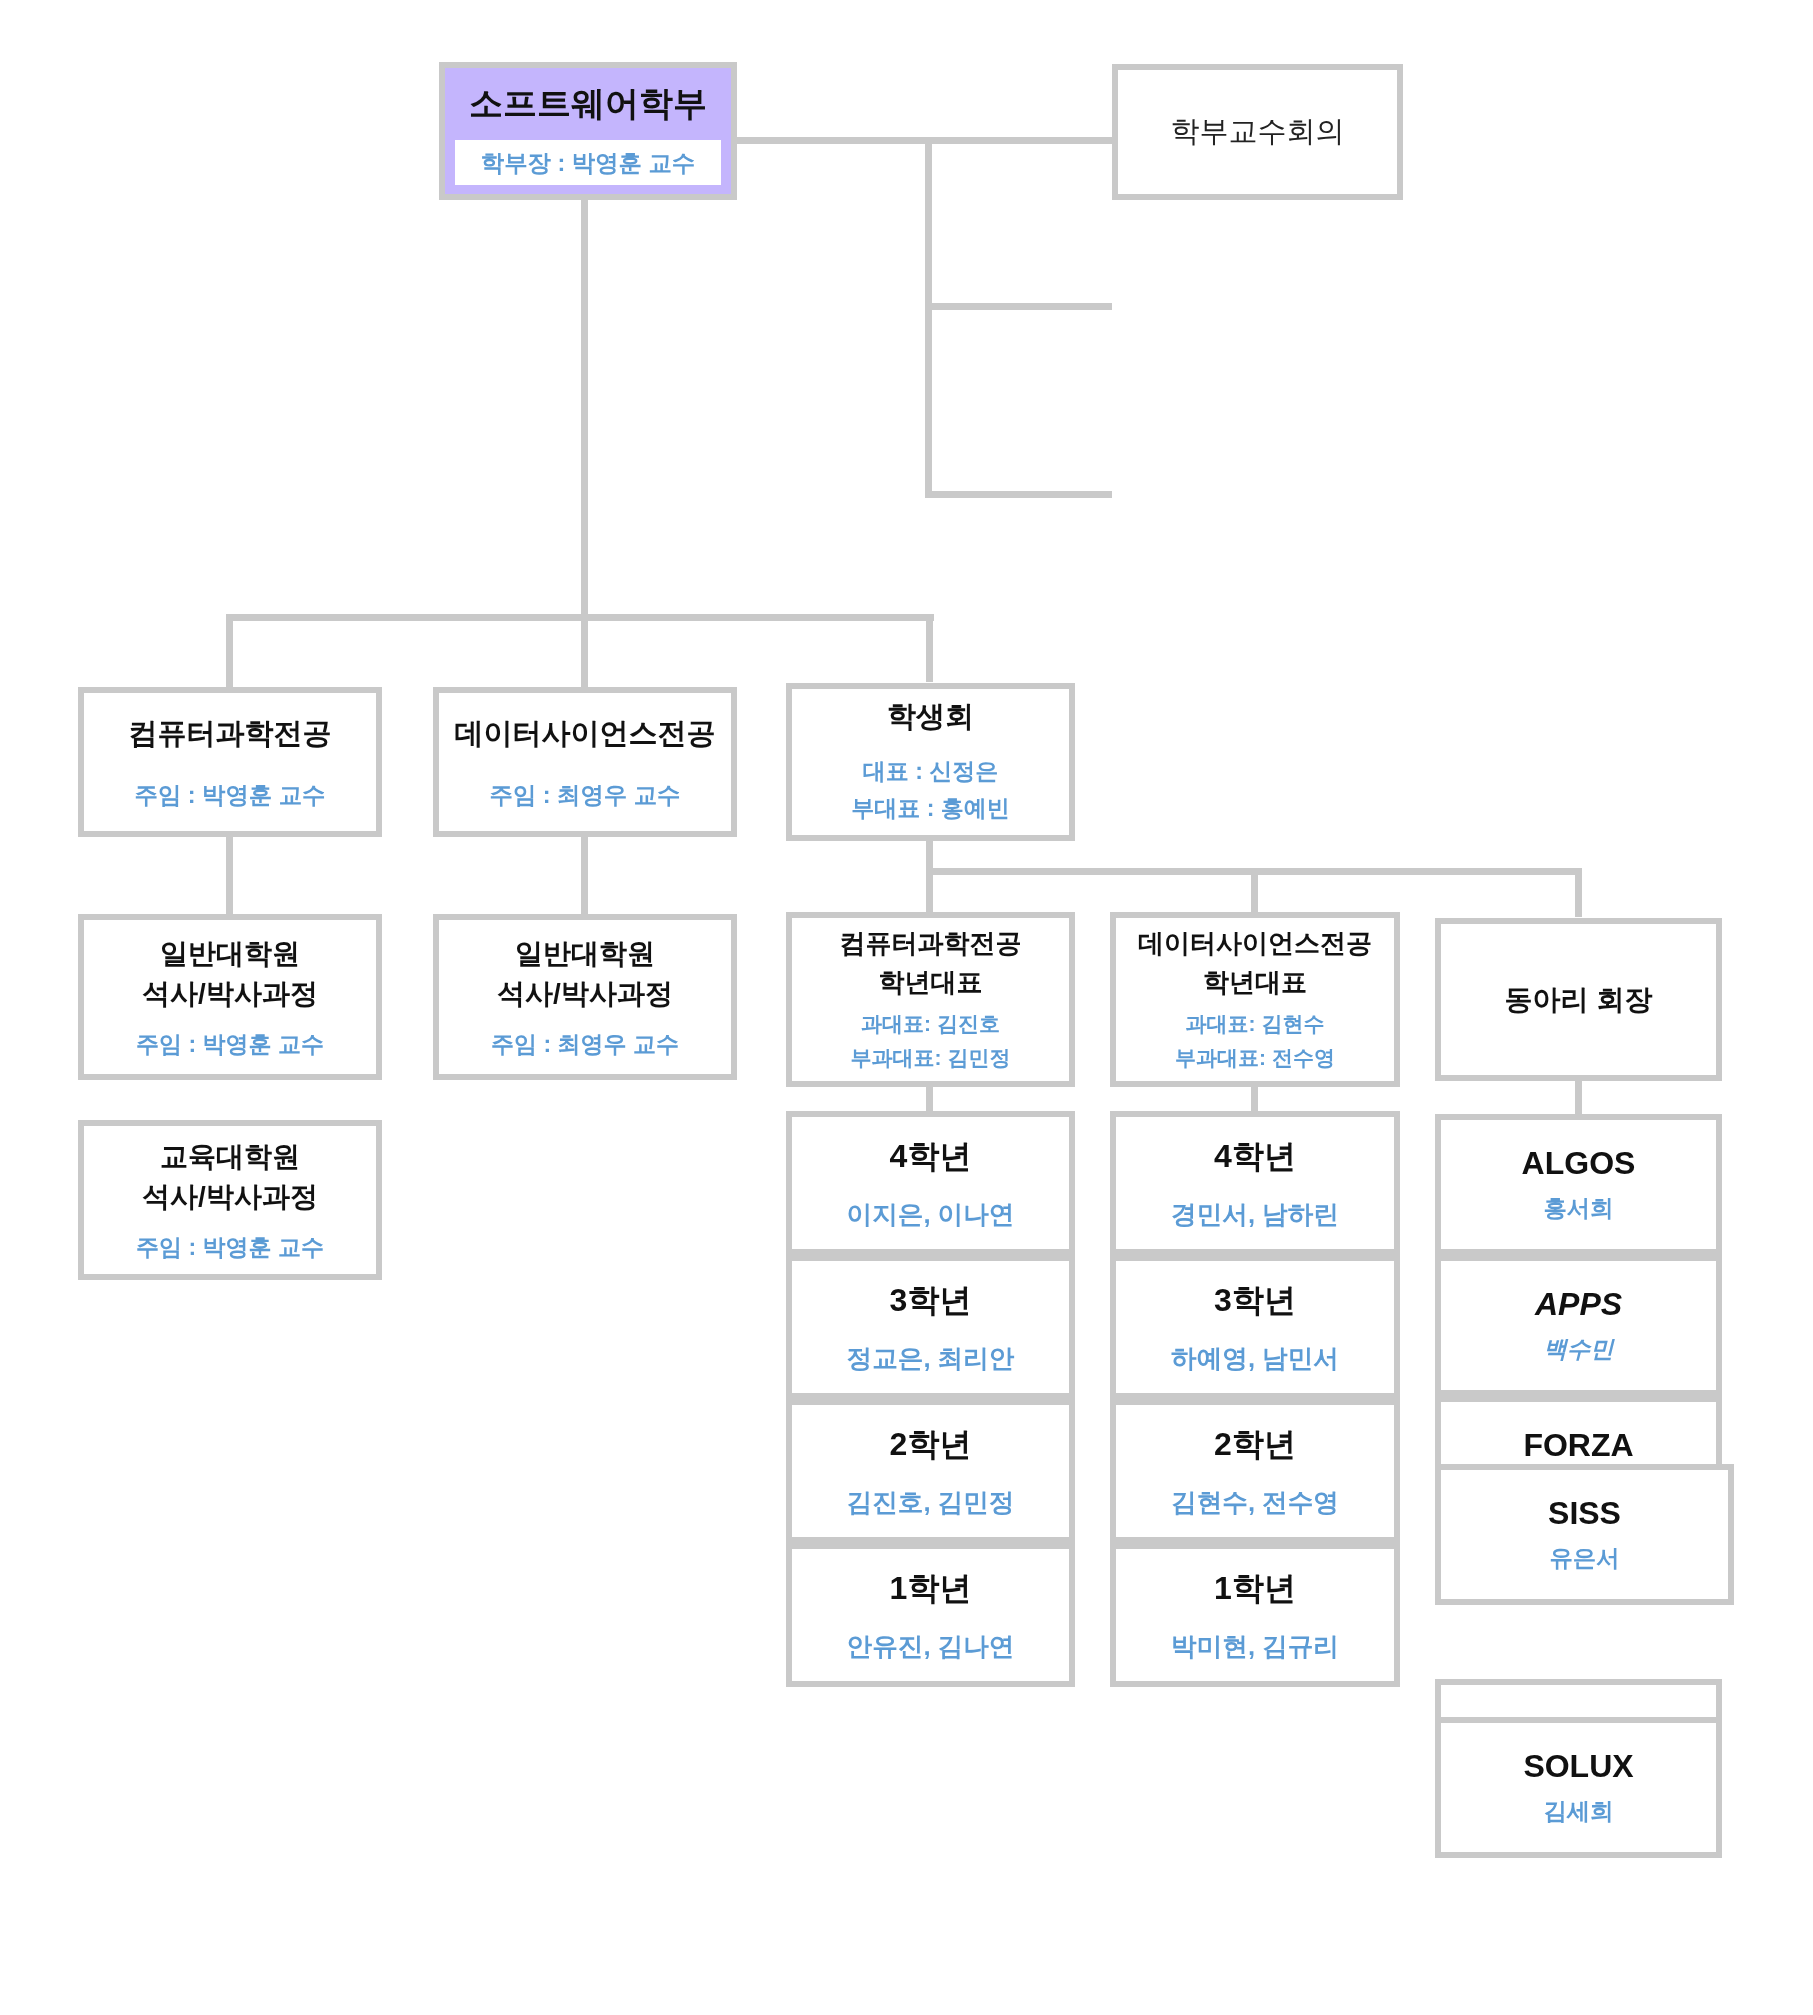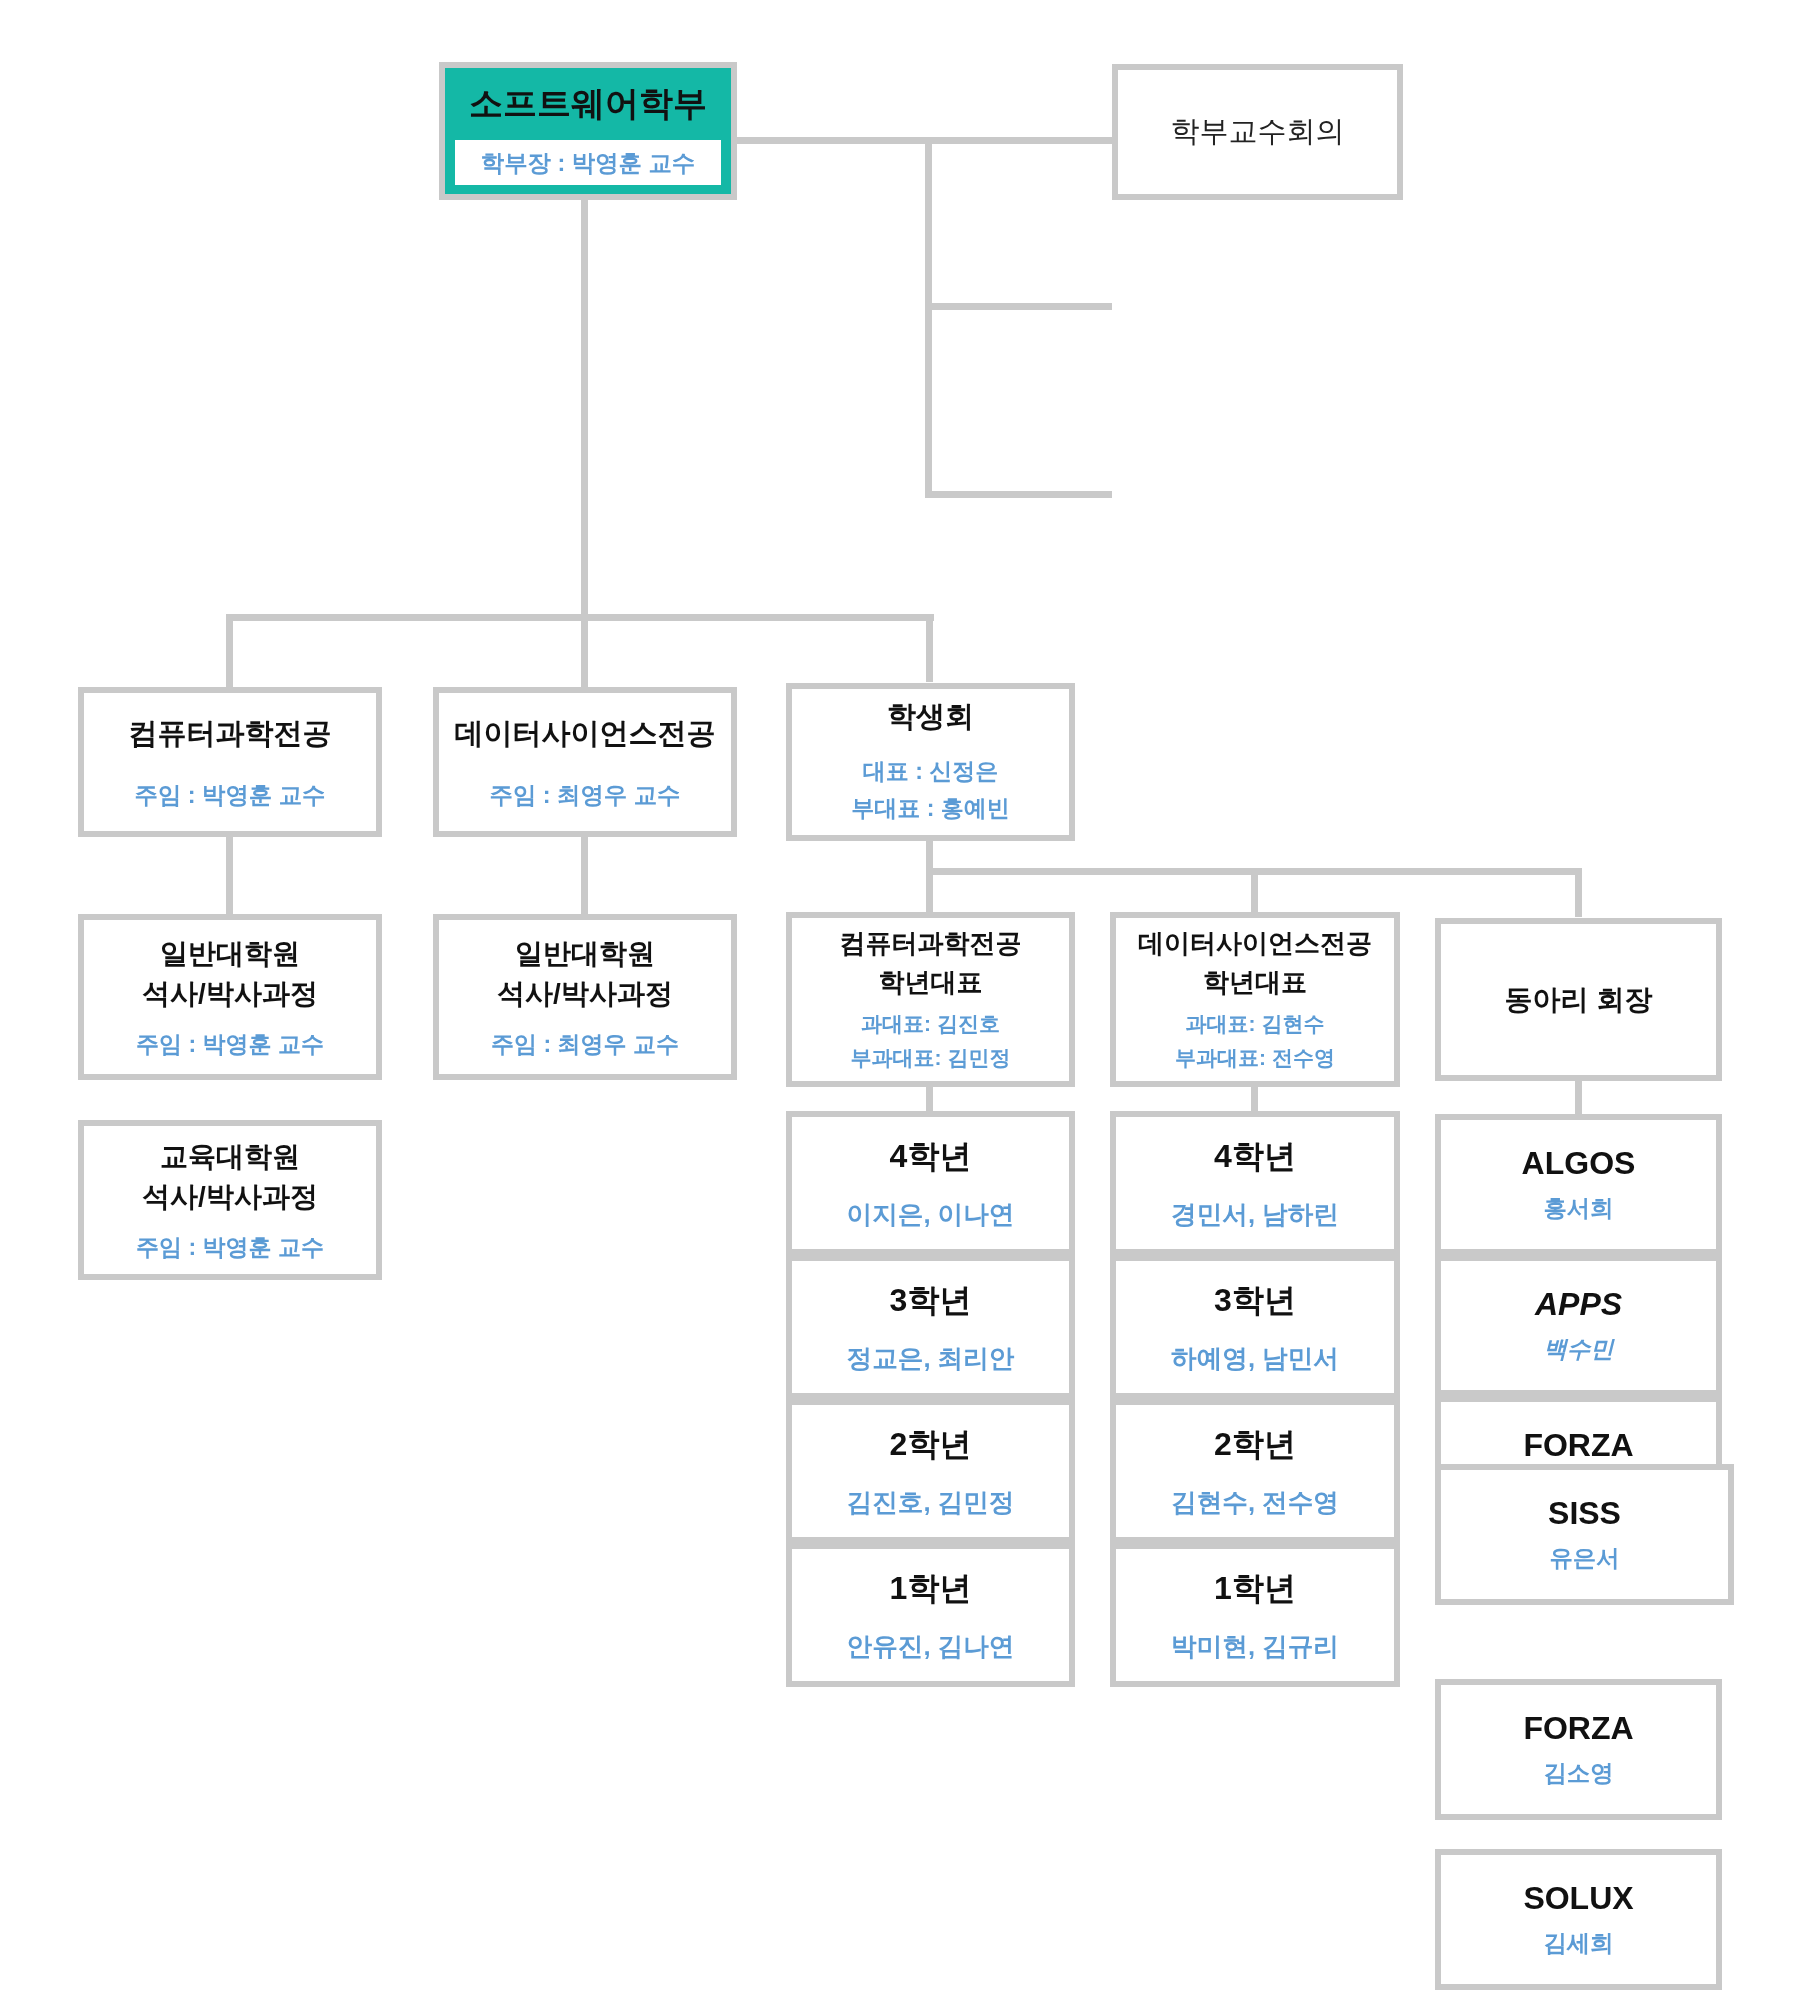--- a/index.html
+++ b/index.html
@@ -11,21 +11,21 @@
     position:absolute; box-sizing:border-box; background:#ffffff;
     border:6.6px solid #c9c9c9; display:flex; flex-direction:column;
     align-items:center; justify-content:center; text-align:center; color:#111111;
   }
   .line { position:absolute; background:#c9c9c9; }
   .t-black { color:#111111; font-weight:bold; }
   .t-blue  { color:#5b9bd5; font-weight:bold; }
   .t-plain { color:#222222; font-weight:normal; }
 
   
-  .root { background:#14b8a6; justify-content:flex-start; padding:0 10.2px 8.8px 10.2px; }
+  .root { background:#c4b5fd; justify-content:flex-start; padding:0 10.2px 8.8px 10.2px; }
   .root-title { flex:1; display:flex; align-items:center; justify-content:center; font-size:34px; font-weight:bold; color:#111; }
   .root-strip { width:100%; height:45px; background:#ffffff; display:flex; align-items:center; justify-content:center; font-size:23.4px; }
 
   .admin-label { font-size:29px; }
 
   .major-title { font-size:29px; }
   .major-sub   { font-size:23.4px; margin-top:25px; }
 
   .council-title { font-size:29px; }
   .council-line  { font-size:23px; line-height:1.6; }
@@ -188,19 +188,19 @@
     <div class="club-pres t-blue">권지연</div>
   </div>
   <div class="box" style="left:1435px;top:1464px;width:299px;height:141px;">
     <div class="club-name t-black">SISS</div>
     <div class="club-pres t-blue">유은서</div>
   </div>
   <div class="box" style="left:1435px;top:1679px;width:287px;height:141px;">
     <div class="club-name t-black">FORZA</div>
     <div class="club-pres t-blue">김소영</div>
   </div>
-  <div class="box" style="left:1435px;top:1849px;width:287px;height:141px;">
+  <div class="box" style="left:1435px;top:1717px;width:287px;height:141px;">
     <div class="club-name t-black">SOLUX</div>
     <div class="club-pres t-blue">김세희</div>
   </div>
 
 </div>
 
 
 </body></html>

